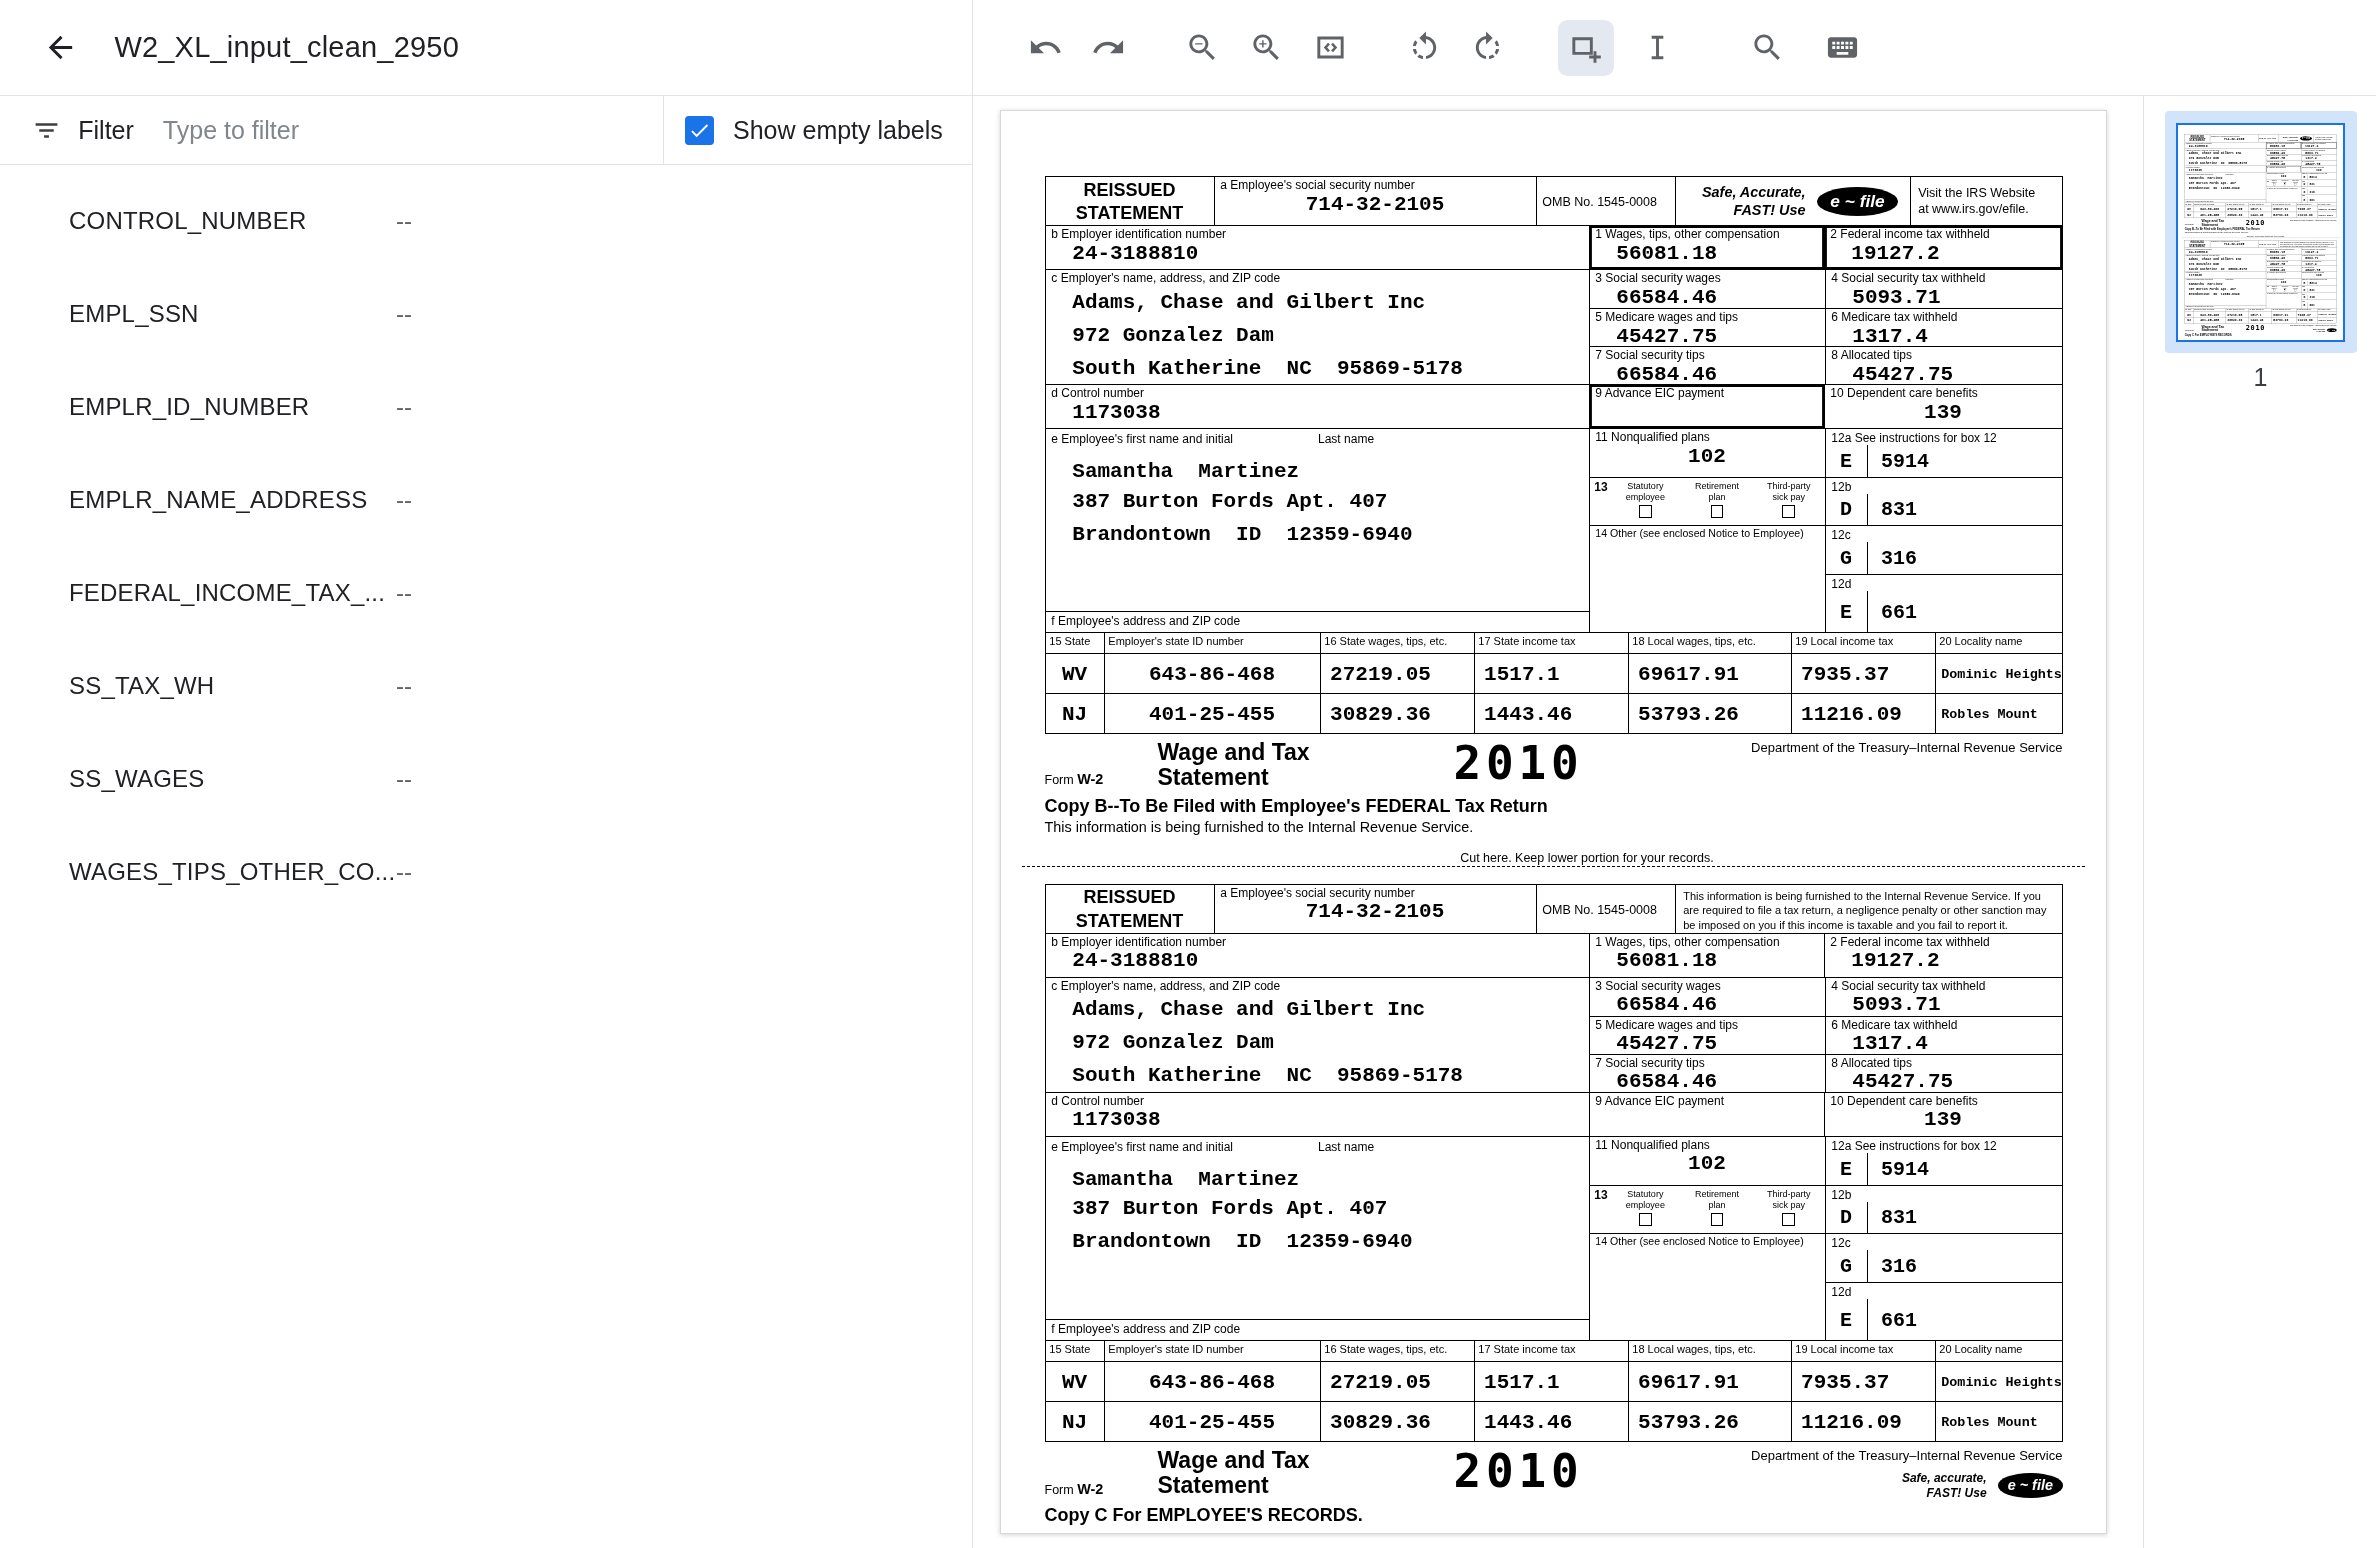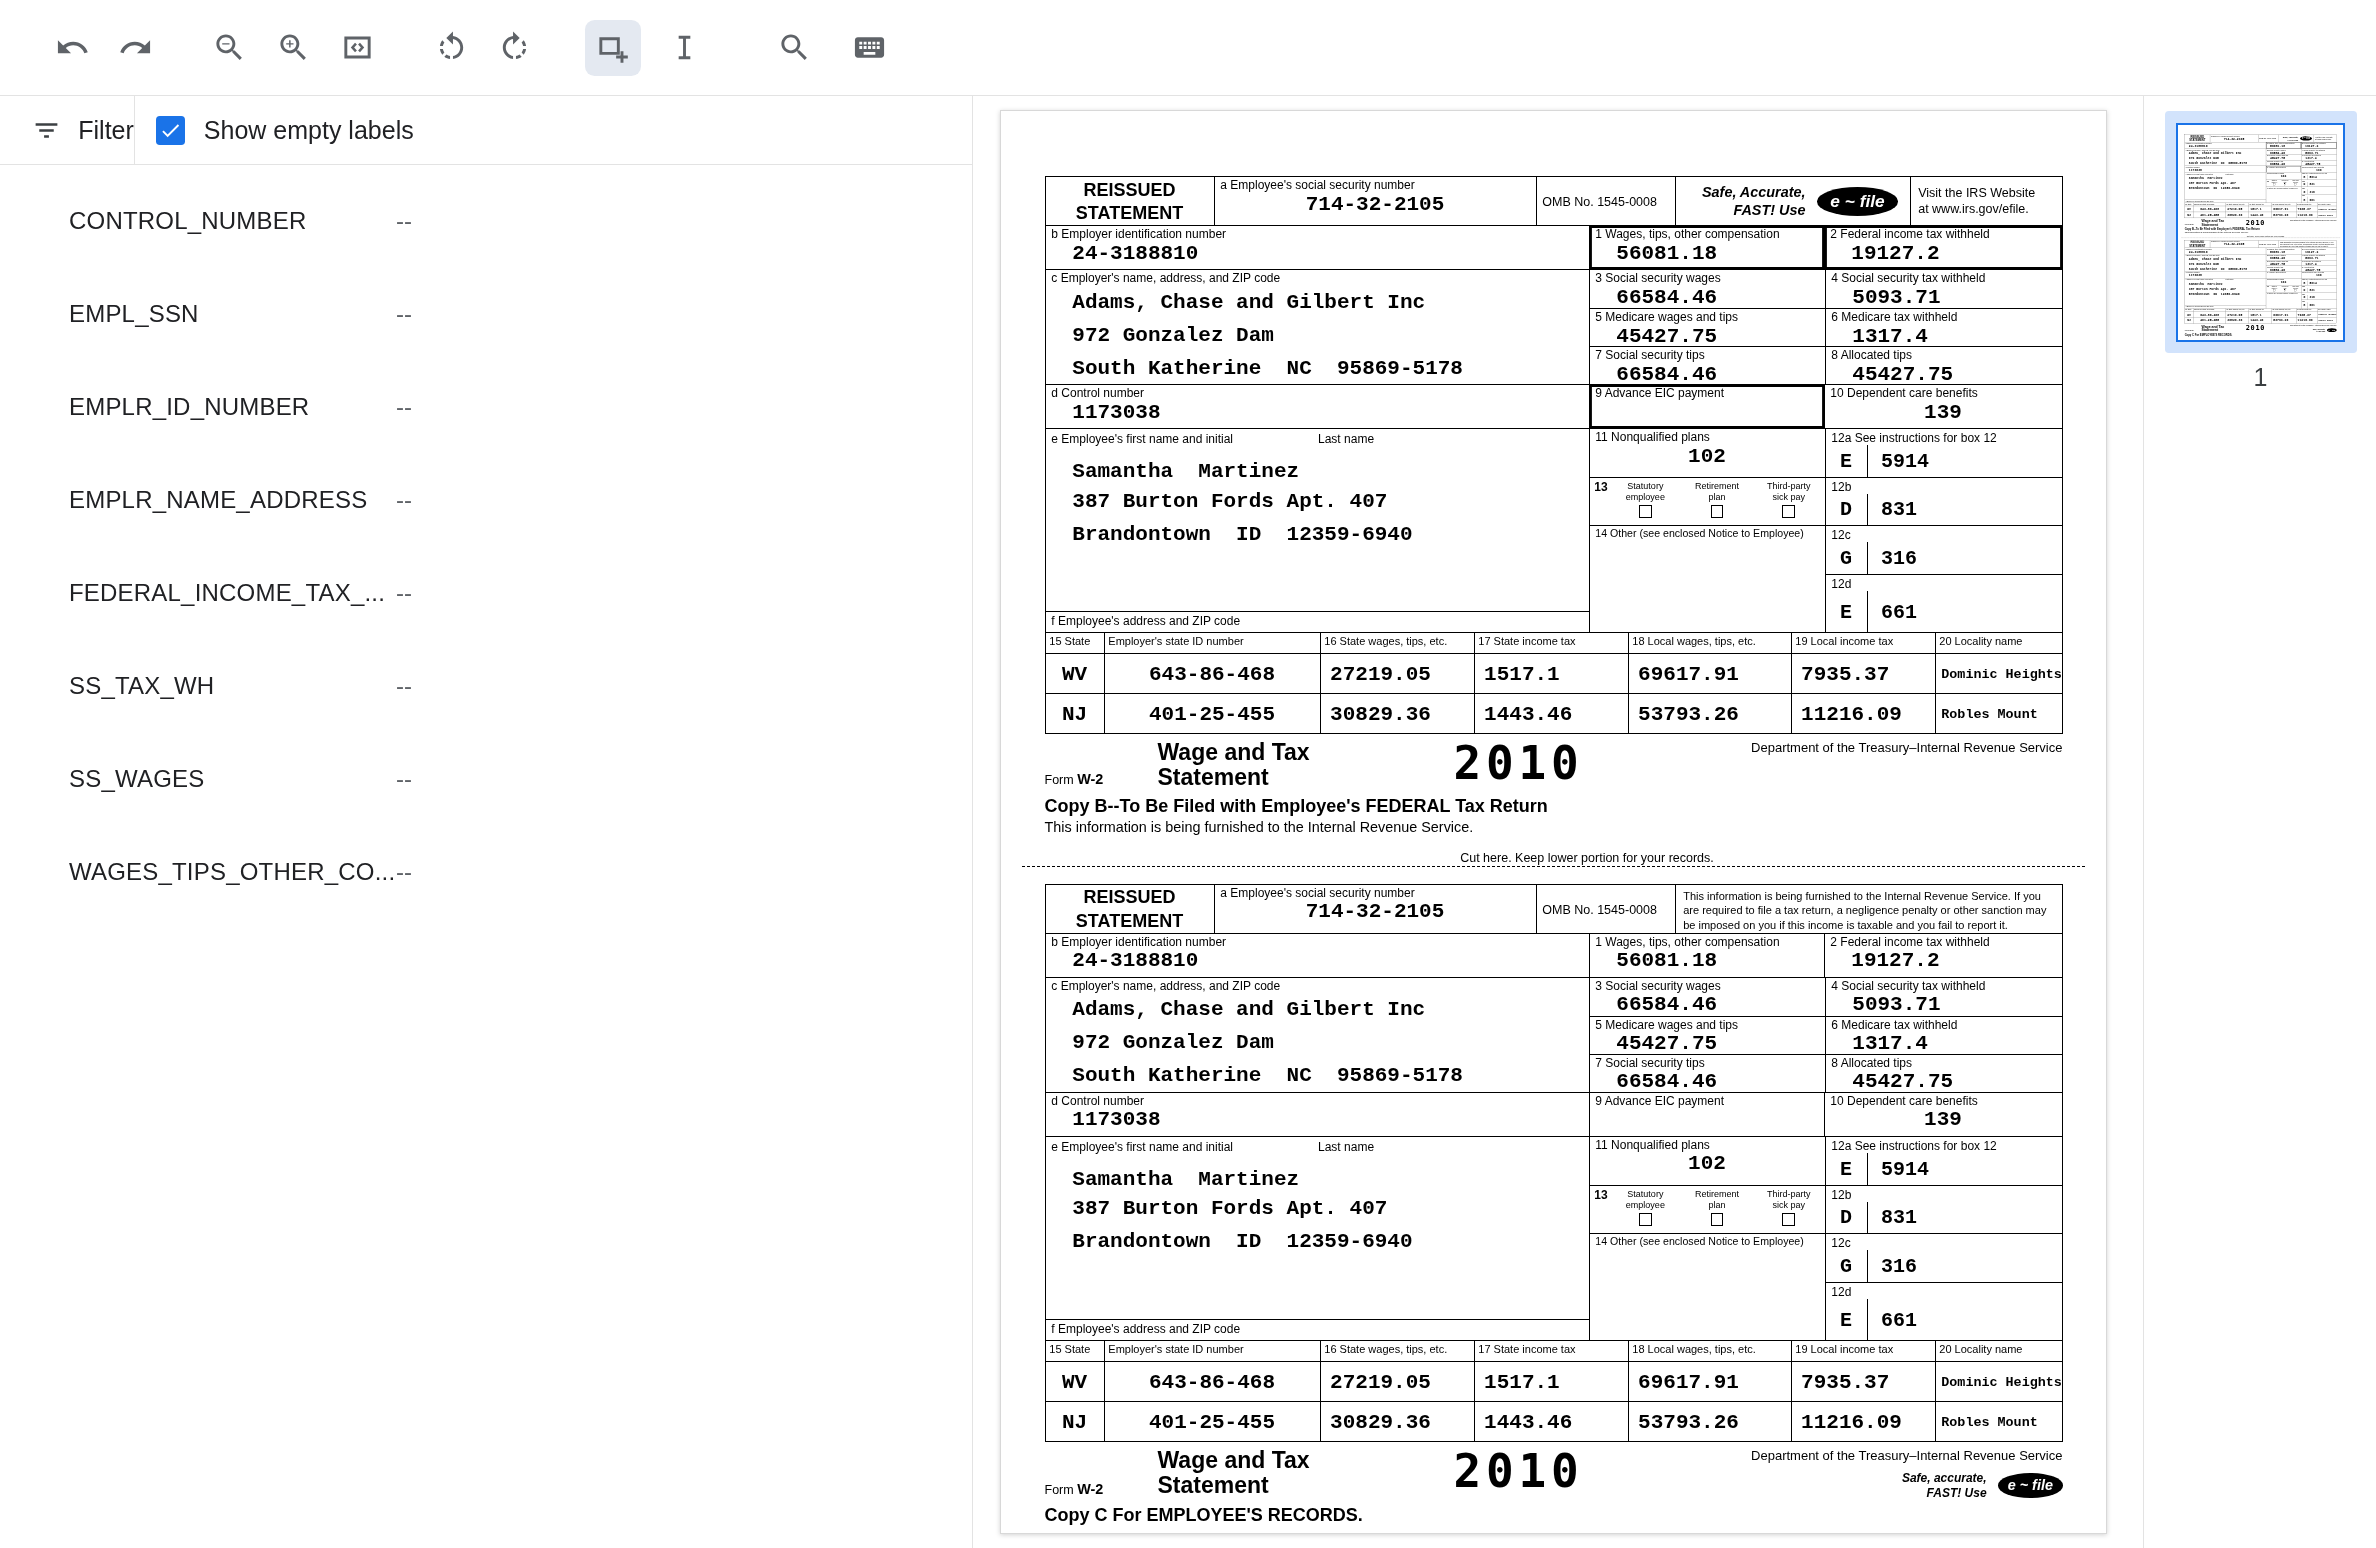--- a/index.html
+++ b/index.html
@@ -161,20 +161,28 @@
   .thumb-frame { border:2.9px solid #1a73e8; background:#fff; }
   .thumb-view { width:165px; height:215px; overflow:hidden; position:relative; }
   .thumb-view .doc-page { margin:0; border:none; box-shadow:none; }
   .thumb-page { transform:scale(0.1493); transform-origin:0 0; pointer-events:none; }
   .thumb-num { margin-top:9.6px; font-size:25px; color:#3c4043; }
 </style>
 </head>
 <body>
 
 <div class="topbar">
+  <div class="topbar-left">
+    <button class="icon-btn">
+      <svg class="ic" viewBox="0 0 24 24">
+          <path d="M20 11H7.83l5.59-5.59L12 4l-8 8 8 8 1.41-1.41L7.83 13H20v-2z"></path>
+        </svg>
+    </button>
+    <h1 class="doc-title">W2_XL_input_clean_2950</h1>
+  </div>
   <div class="toolbar">
     <button class="tb">
       <svg class="ic" viewBox="0 0 24 24">
           <path d="M12.5 8c-2.65 0-5.05.99-6.9 2.6L2 7v9h9l-3.62-3.62c1.39-1.16 3.16-1.88 5.12-1.88 3.54 0 6.55 2.31 7.6 5.5l2.37-.78C21.08 11.03 17.15 8 12.5 8z"></path>
         </svg>
     </button>
     <button class="tb ml8">
       <svg class="ic" viewBox="0 0 24 24">
           <path d="M18.4 10.6C16.55 8.99 14.15 8 11.5 8c-4.65 0-8.58 3.03-9.96 7.22L3.9 16c1.05-3.19 4.05-5.5 7.6-5.5 1.95 0 3.73.72 5.12 1.88L13 16h9V7l-3.6 3.6z"></path>
         </svg>
@@ -228,20 +236,21 @@
     </button>
   </div>
 </div>
 
 <aside class="sidebar">
   <div class="filter-row">
     <svg class="filter-ic" viewBox="0 0 24 24">
         <path d="M10 18h4v-2h-4v2zM3 6v2h18V6H3zm3 7h12v-2H6v2z"></path>
       </svg>
     <span class="filter-label">Filter</span>
+    <input class="filter-input" type="text" placeholder="Type to filter" style="">
     <div class="cb-wrap">
       <div class="cb">
         <svg viewBox="0 0 24 24">
             <path d="M9 16.17L4.83 12l-1.42 1.41L9 19 21 7l-1.41-1.41z"></path>
           </svg>
       </div>
       <span class="cb-label">Show empty labels</span>
     </div>
   </div>
 

